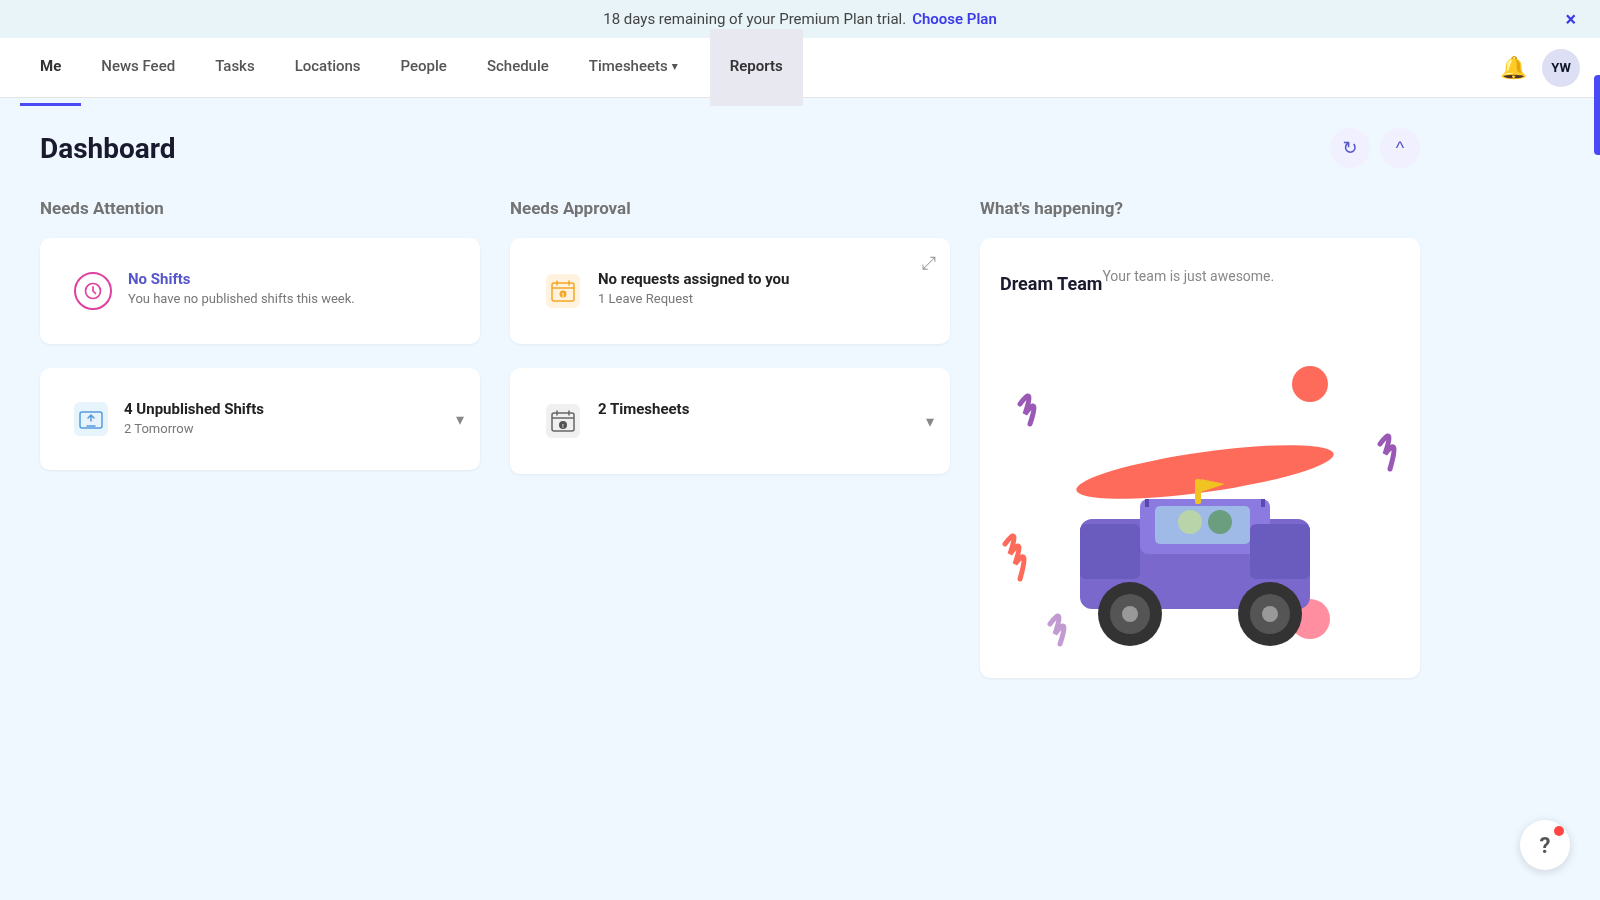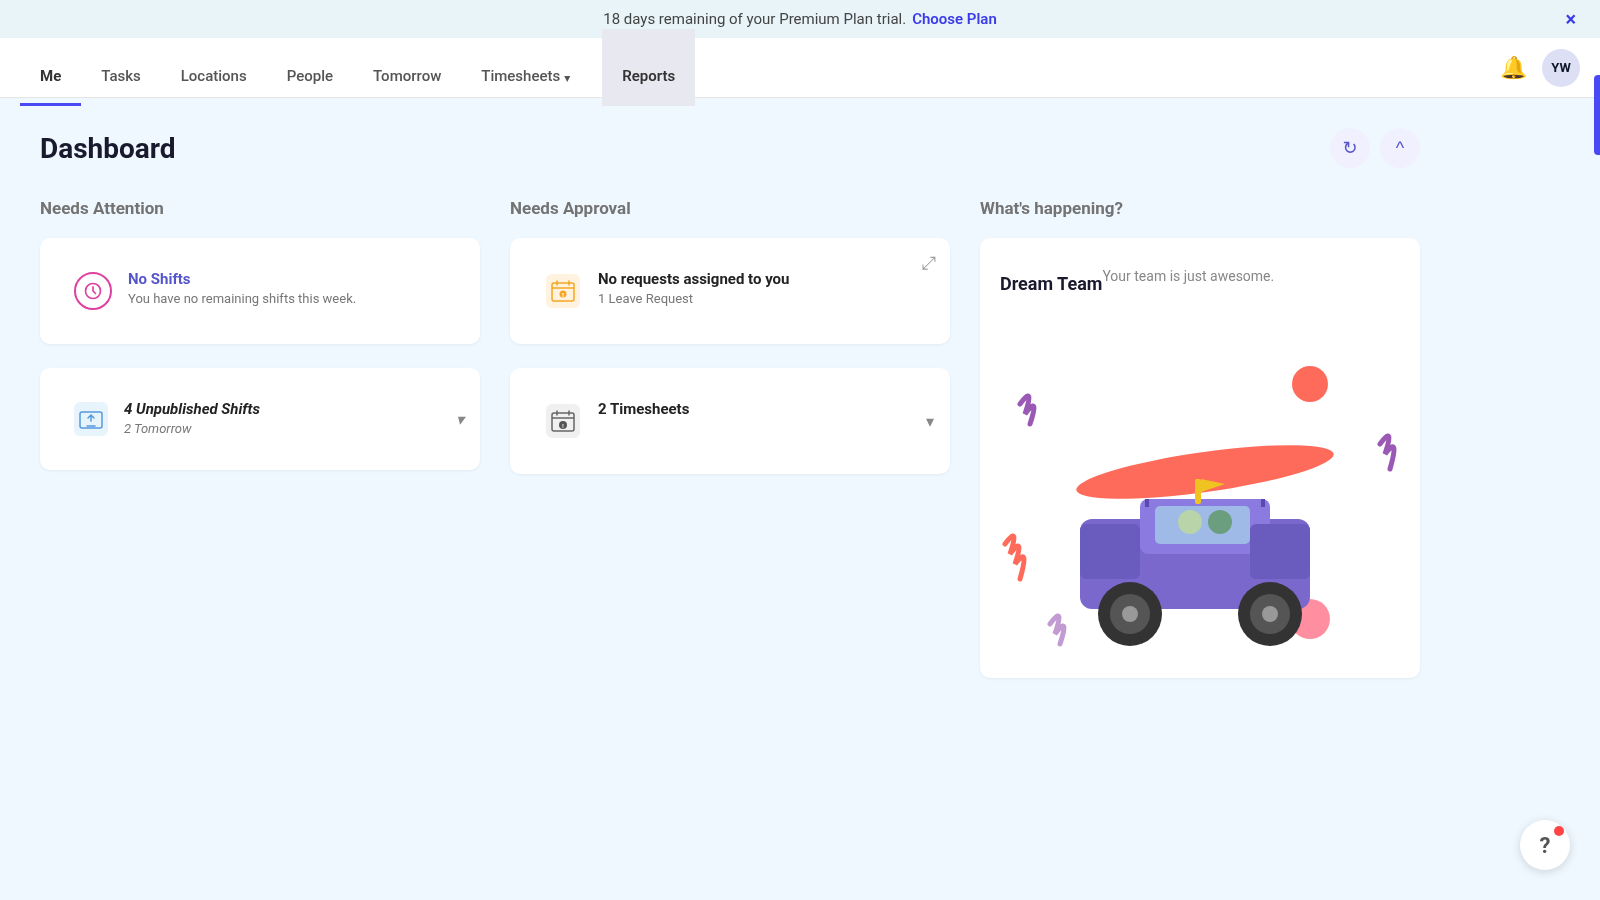--- a/index.html
+++ b/index.html
@@ -41,21 +41,21 @@
       gap: 0;
     }
     .nav-item {
       padding: 18px 20px;
       font-size: 15px;
       font-weight: 500;
       color: #555;
       cursor: pointer;
       height: 77px;
       display: flex;
-      align-items: flex-end;
+      align-items: center;
       border-bottom: 3px solid transparent;
     }
     .nav-item.active {
       color: #333;
       font-weight: 700;
       border-bottom: 3px solid #4a4af4;
     }
     .nav-item.highlighted {
       background: #e8e8f0;
       color: #333;
@@ -299,30 +299,33 @@
   <span class="banner-text">18 days remaining of your Premium Plan trial.</span>
   <span class="banner-link">Choose Plan</span>
   <span class="banner-close">×</span>
 </div>
 
 <nav class="navbar" style="position:relative;">
   <div class="nav-item active">
     <span>Me</span>
   </div>
   <div class="nav-item">
+    <span>News Feed</span>
+  </div>
+  <div class="nav-item">
     <span>Tasks</span>
   </div>
   <div class="nav-item">
     <span>Locations</span>
   </div>
   <div class="nav-item">
     <span>People</span>
   </div>
   <div class="nav-item">
-    <span>Tomorrow</span>
+    <span>Schedule</span>
   </div>
   <div class="nav-item">
     <span>Timesheets</span>
     <span class="dropdown-arrow">▾</span>
   </div>
   <div class="nav-item highlighted">
     <span>Reports</span>
   </div>
   <div class="nav-spacer"></div>
   <div class="nav-bell">
@@ -358,25 +361,25 @@
         <div class="card-icon">
           <div class="clock-icon-wrapper">
             <svg width="20" height="20" viewBox="0 0 24 24" fill="none">
               <circle cx="12" cy="12" r="9" stroke="#e040a0" stroke-width="2"></circle>
               <path d="M12 7v5l3 3" stroke="#e040a0" stroke-width="2" stroke-linecap="round"></path>
             </svg>
           </div>
         </div>
         <div class="card-content">
           <div class="card-title">No Shifts</div>
-          <div class="card-subtitle">You have no remaining shifts this week.</div>
+          <div class="card-subtitle">You have no published shifts this week.</div>
         </div>
       </div>
 
-      <div class="card" style="cursor:pointer;font-style:italic;">
+      <div class="card" style="cursor:pointer;">
         <div class="card-icon upload-icon-wrapper">
           <svg width="34" height="34" viewBox="0 0 34 34" fill="none">
             <rect width="34" height="34" rx="6" fill="#e8f4fc"></rect>
             <rect x="6" y="10" width="22" height="16" rx="2" stroke="#5599dd" stroke-width="1.5" fill="none"></rect>
             <path d="M17 19v-6M14 16l3-3 3 3" stroke="#5599dd" stroke-width="1.5" stroke-linecap="round" stroke-linejoin="round"></path>
             <path d="M13 24h8" stroke="#5599dd" stroke-width="1.5" stroke-linecap="round"></path>
           </svg>
         </div>
         <div class="card-content">
           <div class="card-title-dark">4 Unpublished Shifts</div>

